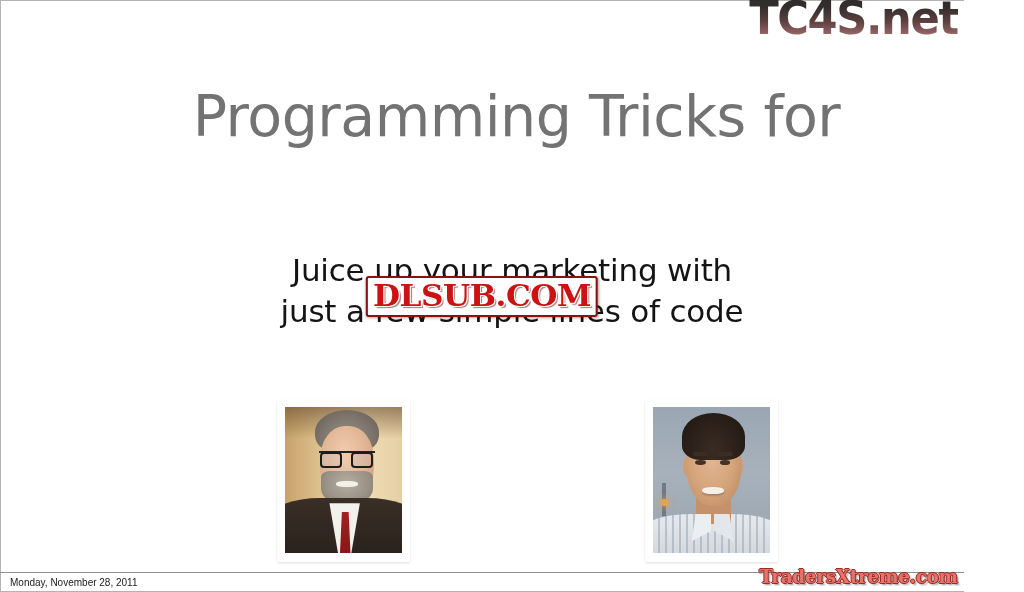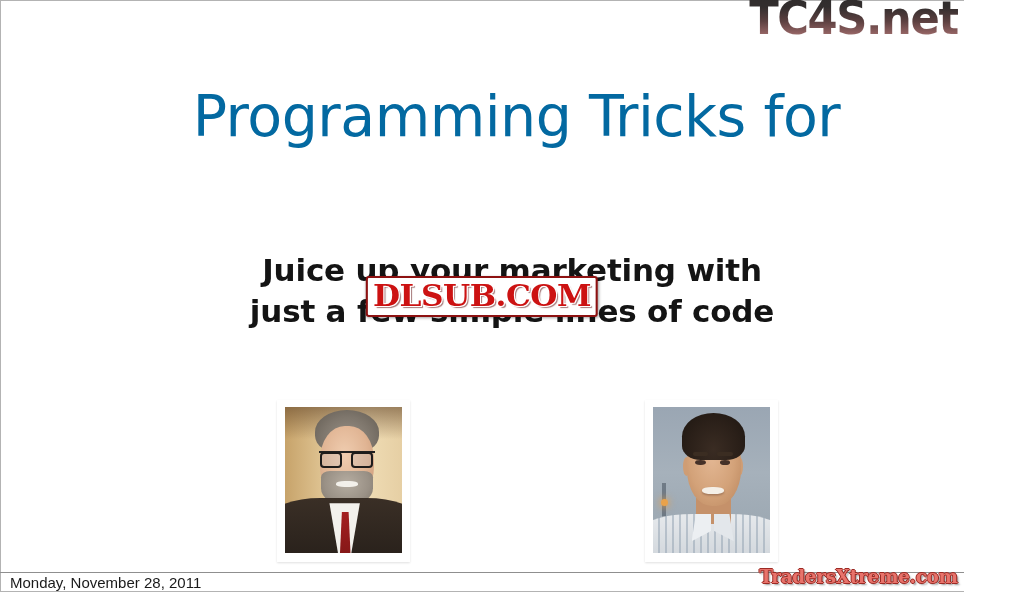--- a/index.html
+++ b/index.html
@@ -62,41 +62,41 @@
     position: absolute;
     left: 0;
     top: 78px;
     width: 1024px;
     text-align: center;
   }
   .title-line {
     font-family: "DejaVu Sans", sans-serif;
     font-size: 57px;
     line-height: 76px;
-    color: #0369a1;
+    color: #737373;
     font-weight: 400;
     letter-spacing: -0.5px;
     white-space: nowrap;
     padding-left: 9px;
   }
 
   
   .subtitle-block {
     position: absolute;
     left: 0;
     top: 250px;
     width: 1024px;
     text-align: center;
   }
   .subtitle-line {
     font-family: "DejaVu Sans", sans-serif;
     font-size: 31px;
     line-height: 41px;
     color: #141414;
-    font-weight: 700;
+    font-weight: 400;
     letter-spacing: -0.2px;
     white-space: nowrap;
   }
 
   
   .dlsub-watermark {
     position: absolute;
     left: 50%;
     top: 276px;
     transform: translateX(-50%) scaleX(1.04);
@@ -285,21 +285,21 @@
     top: 572px;
     width: 1024px;
     height: 1px;
     background: #8f8f8f;
   }
   .footer-date {
     position: absolute;
     left: 10px;
     top: 576px;
     font-family: "Liberation Sans", sans-serif;
-    font-size: 15px;
+    font-size: 10px;
     line-height: 14px;
     color: #1a1a1a;
     white-space: nowrap;
   }
   .footer-watermark {
     position: absolute;
     right: 6px;
     top: 564px;
     font-family: "DejaVu Serif", serif;
     font-weight: bold;

